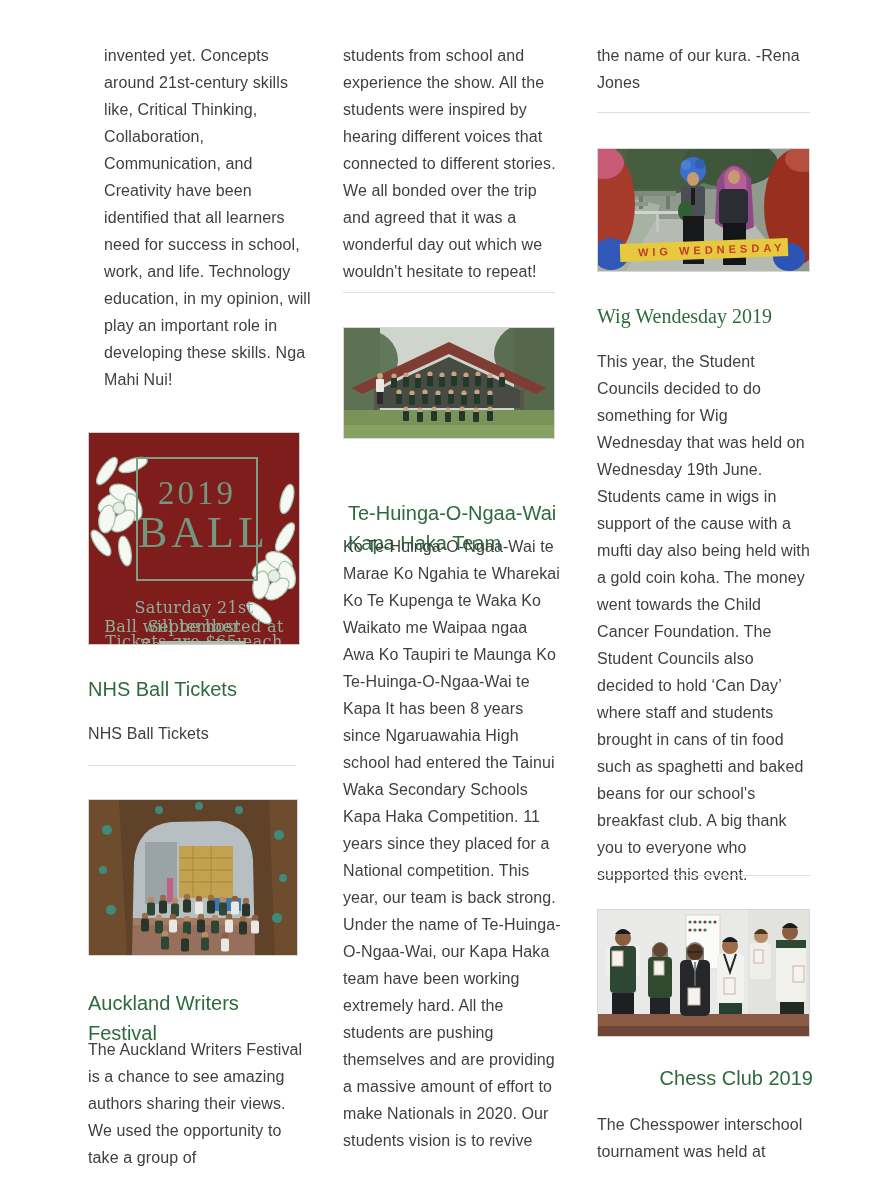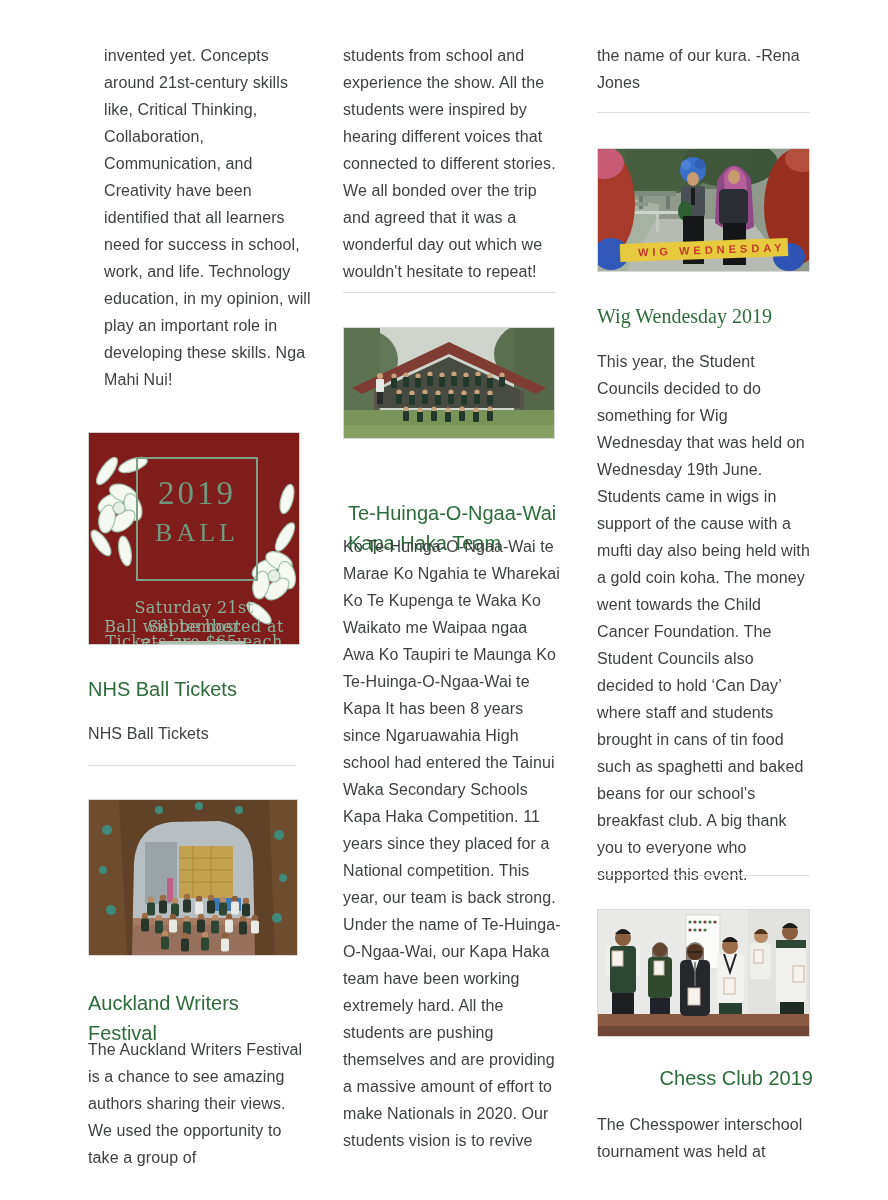--- a/index.html
+++ b/index.html
@@ -12,21 +12,21 @@
   .photo svg{display:block;}
 
   
   .l-p1{left:88px;top:26px;width:216px;margin-left:16px;}
   .poster{left:88px;top:432px;width:210px;height:211px;border:1px solid #cfcfcf;
           background:#7f1d1d;position:absolute;overflow:hidden;}
   .poster-frame{position:absolute;left:47px;top:24px;width:118px;height:120px;
                 border:2px solid #7d9e89;text-align:center;}
   .poster-year{margin-top:14px;font-family:"Liberation Serif","DejaVu Serif",serif;
                font-size:33px;line-height:40px;color:#71977e;letter-spacing:3px;}
-  .poster-title{font-family:"Liberation Serif","DejaVu Serif",serif;font-size:26px;
+  .poster-title{font-family:"Liberation Serif","DejaVu Serif",serif;font-size:44px;
                 line-height:40px;color:#71977e;letter-spacing:4px;}
   .poster-line{position:absolute;left:0;width:210px;text-align:center;
                font-family:"DejaVu Serif",serif;font-size:16px;color:#8daf9b;letter-spacing:.4px;}
   .poster-l1{top:165px;} .poster-l2{top:184px;} .poster-l3{top:199px;}
   .poster-sliver{position:absolute;left:70px;top:208px;width:86px;height:3px;background:#a9c0b0;
                  border-radius:2px;}
   .nhs-heading{left:88px;top:657px;width:216px;}
   .nhs-body{left:88px;top:704px;width:216px;}
   .l-divider{left:88px;top:765px;width:208px;}
   .awf-photo{left:88px;top:799px;width:208px;height:155px;}

